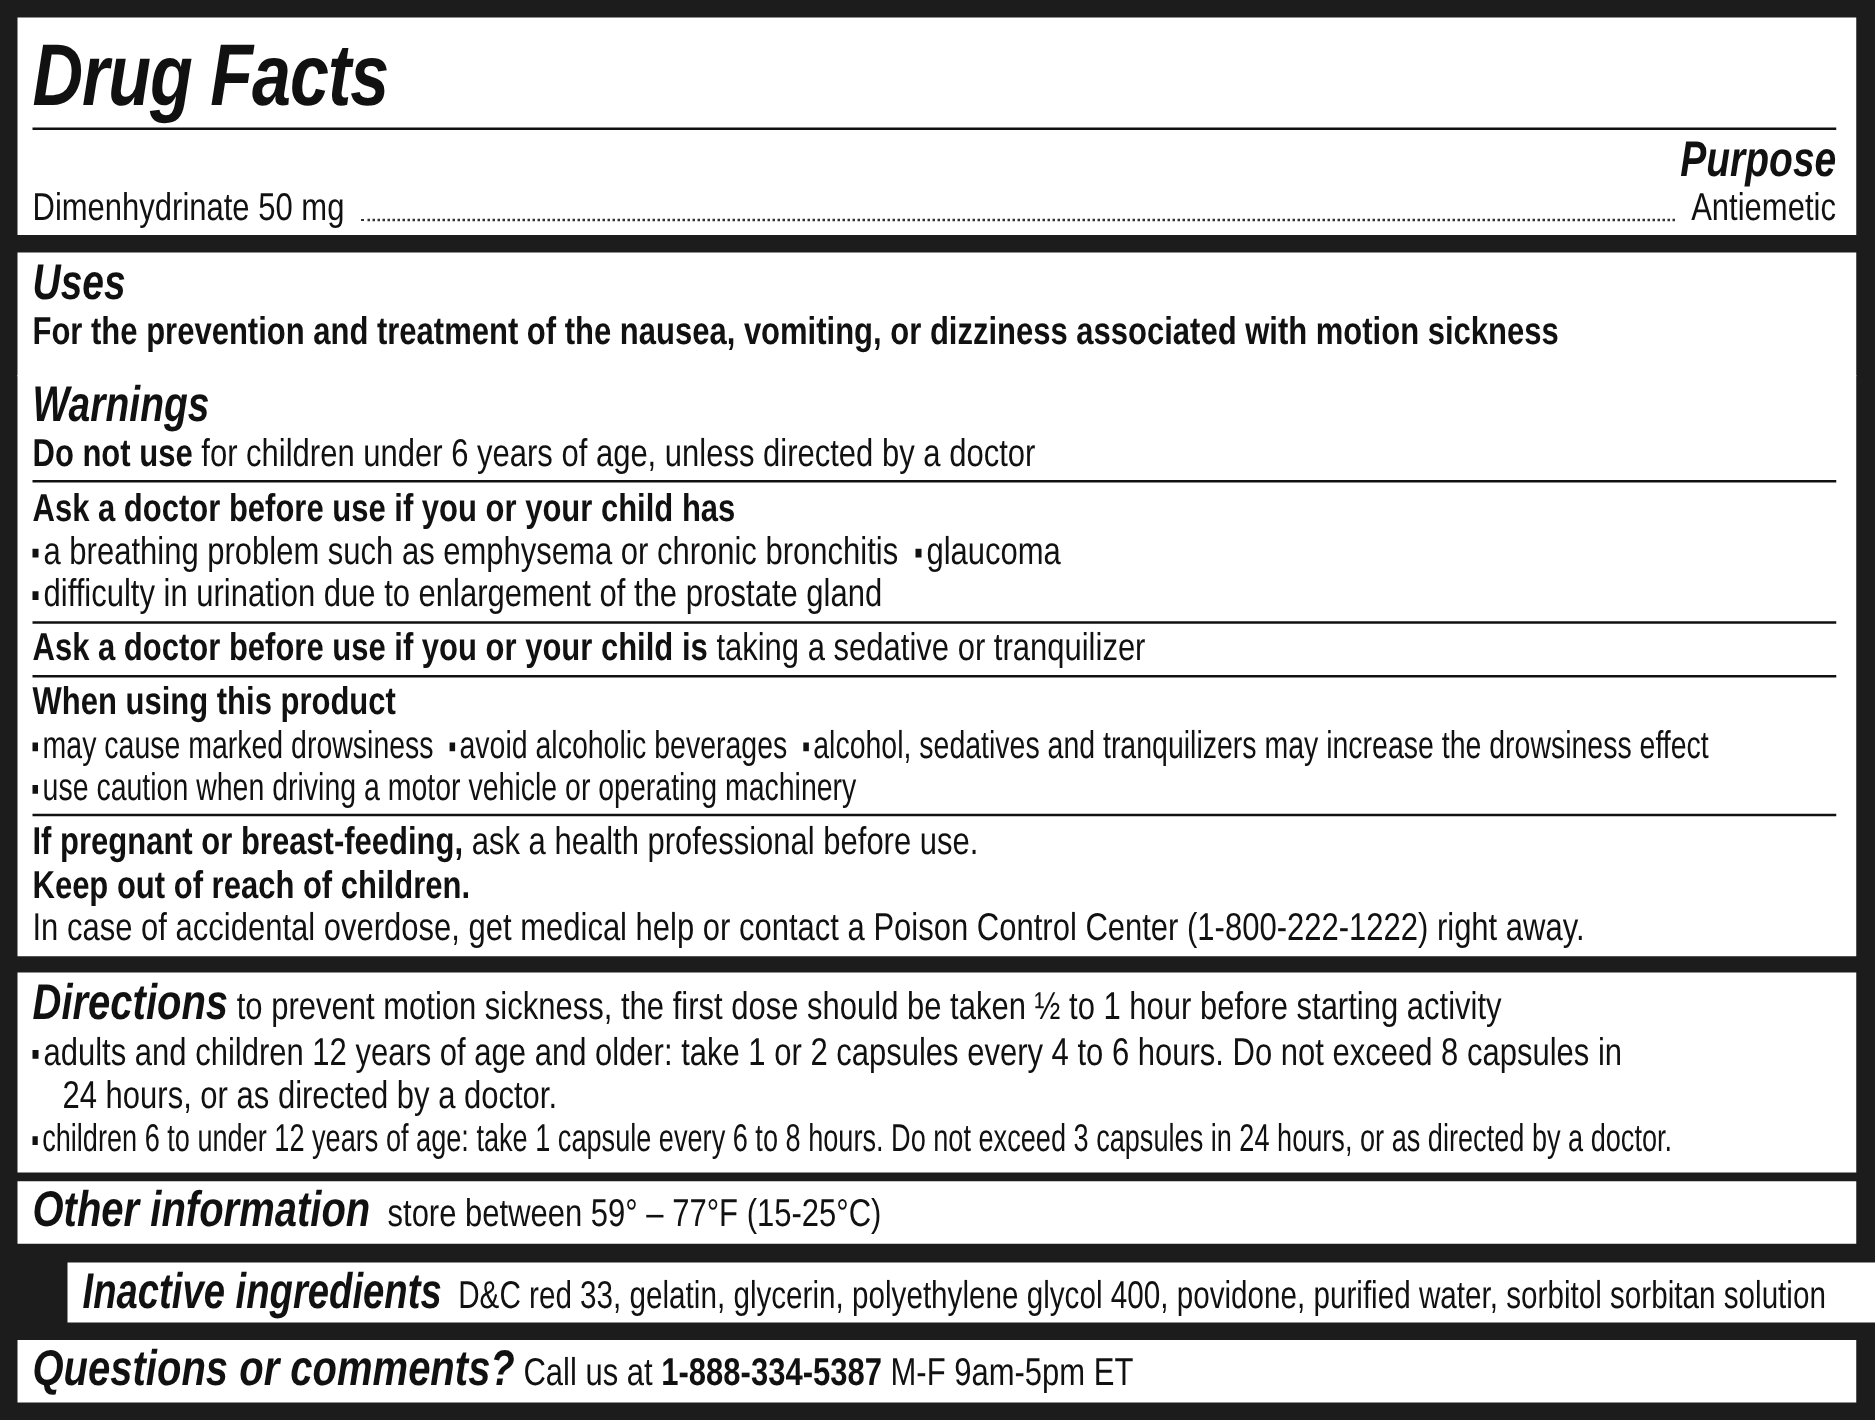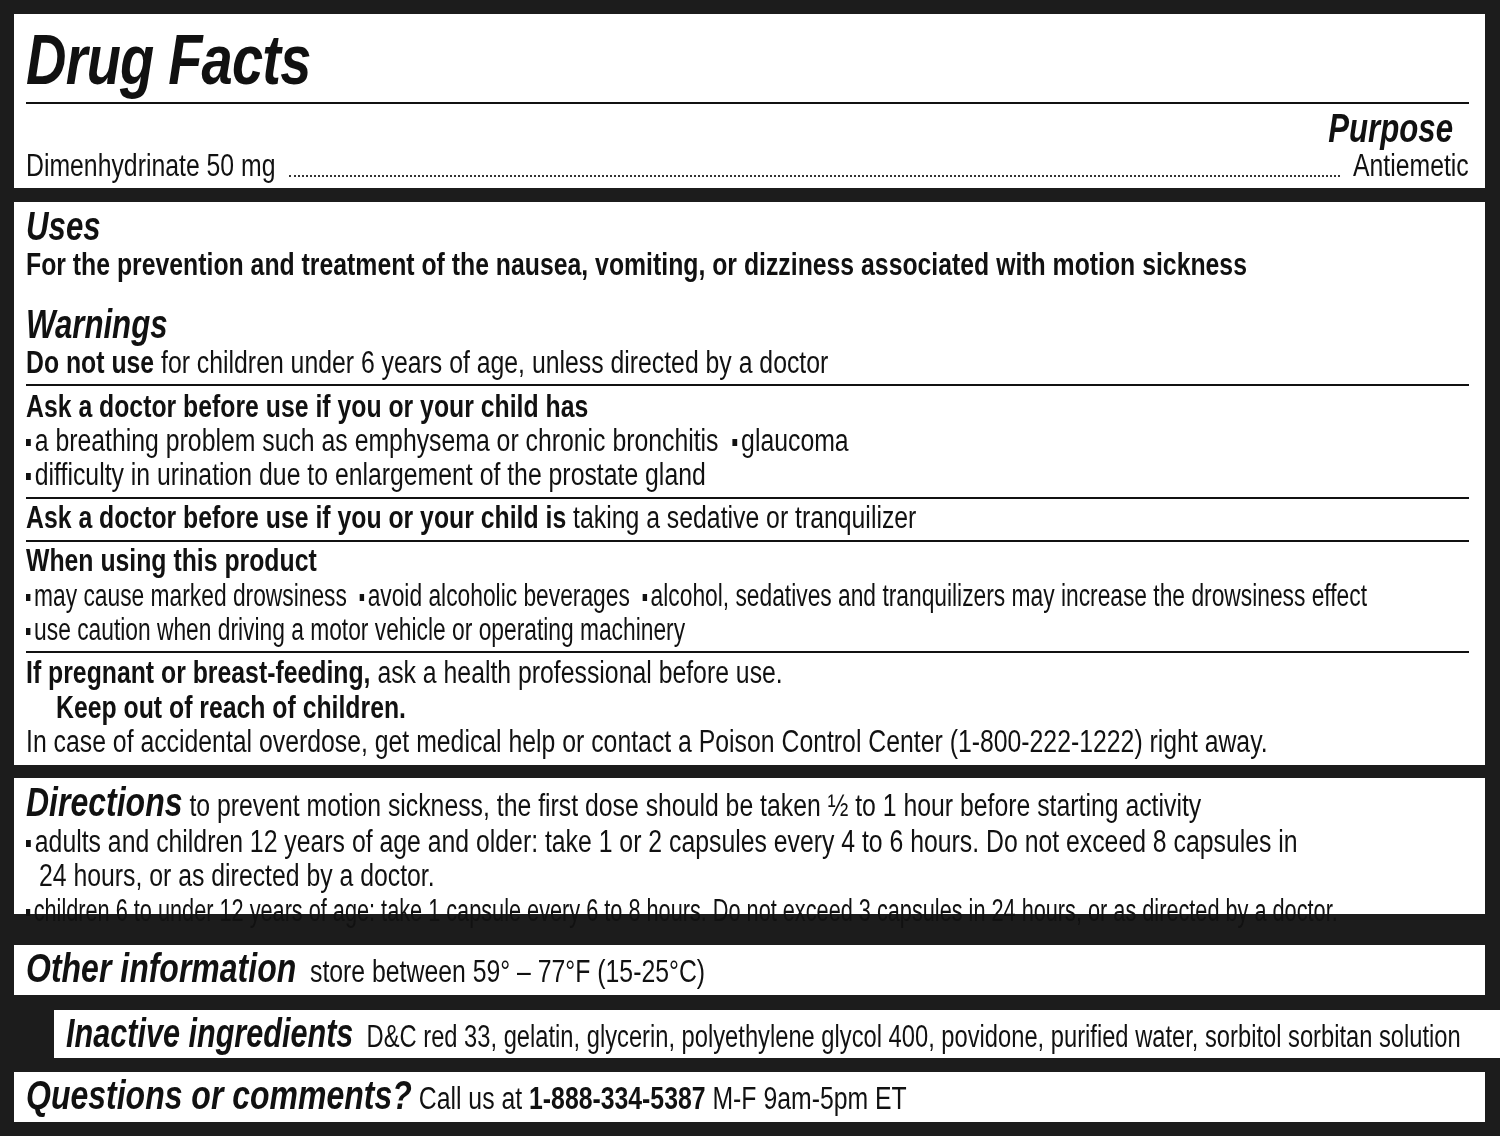--- a/index.html
+++ b/index.html
@@ -17,21 +17,21 @@
   .sq { display: inline-block; width: 6px; height: 7px; background: #111; margin-right: 5px; vertical-align: 5px; }
 </style>
 </head>
 <body>
 
 <div class="panel" style="top:14px;height:174px;">
   <div class="row" style="top:6px;">
     <span class="cond hbi" style="font-size:70px;transform:scaleX(0.80);letter-spacing:-1px;">Drug Facts</span>
   </div>
   <div class="rule" style="top:88px;"></div>
-  <div style="position:absolute;right:32px;top:92px;text-align:left;">
+  <div style="position:absolute;right:16px;top:92px;text-align:left;">
     <span class="cond hbi" style="font-size:40px;transform:scaleX(0.78);transform-origin:right top;">Purpose</span>
   </div>
   <div class="row" style="top:134px;">
     <span class="cond" style="font-size:31px;transform:scaleX(0.80);">Dimenhydrinate 50 mg</span>
   </div>
   <div class="dots" style="left:275px;right:145px;top:161px;"></div>
   <div style="position:absolute;right:16px;top:134px;text-align:right;">
     <span class="cond" style="font-size:31px;transform:scaleX(0.80);transform-origin:right top;">Antiemetic</span>
   </div>
 </div>
@@ -97,41 +97,41 @@
     </span>
   </div>
   <div class="rule" style="top:351px;"></div>
 
   <div class="row" style="top:355px;">
     <span class="cond" style="font-size:31px;transform:scaleX(0.80);">
       <span class="b">If pregnant or breast-feeding,</span>
       <span>ask a health professional before use.</span>
     </span>
   </div>
-  <div class="row" style="top:390px;margin-left:30px;">
+  <div class="row" style="top:390px;">
     <span class="cond b" style="font-size:31px;transform:scaleX(0.80);">Keep out of reach of children.</span>
   </div>
   <div class="row" style="top:424px;">
     <span class="cond" style="font-size:31px;transform:scaleX(0.80);">In case of accidental overdose, get medical help or contact a Poison Control Center (1-800-222-1222) right away.</span>
   </div>
 </div>
 
-<div class="panel" style="top:778px;height:136px;">
+<div class="panel" style="top:778px;height:160px;">
   <div class="row" style="top:2px;">
     <span class="cond" style="font-size:31px;transform:scaleX(0.80);">
       <span class="hbi" style="font-size:40px;">Directions</span>
       <span>to prevent motion sickness, the first dose should be taken ½ to 1 hour before starting activity</span>
     </span>
   </div>
   <div class="row" style="top:46px;">
     <span class="cond" style="font-size:31px;transform:scaleX(0.80);">
       <span class="sq"></span><span>adults and children 12 years of age and older: take 1 or 2 capsules every 4 to 6 hours. Do not exceed 8 capsules in</span>
     </span>
   </div>
-  <div class="row" style="top:80px;left:25px;">
+  <div class="row" style="top:80px;left:36px;">
     <span class="cond" style="font-size:31px;transform:scaleX(0.80);">24 hours, or as directed by a doctor.</span>
   </div>
   <div class="row" style="top:115px;">
     <span class="cond" style="font-size:31px;transform:scaleX(0.70);">
       <span class="sq"></span><span>children 6 to under 12 years of age: take 1 capsule every 6 to 8 hours. Do not exceed 3 capsules in 24 hours, or as directed by a doctor.</span>
     </span>
   </div>
 </div>
 
 <div class="panel" style="top:945px;height:50px;">

